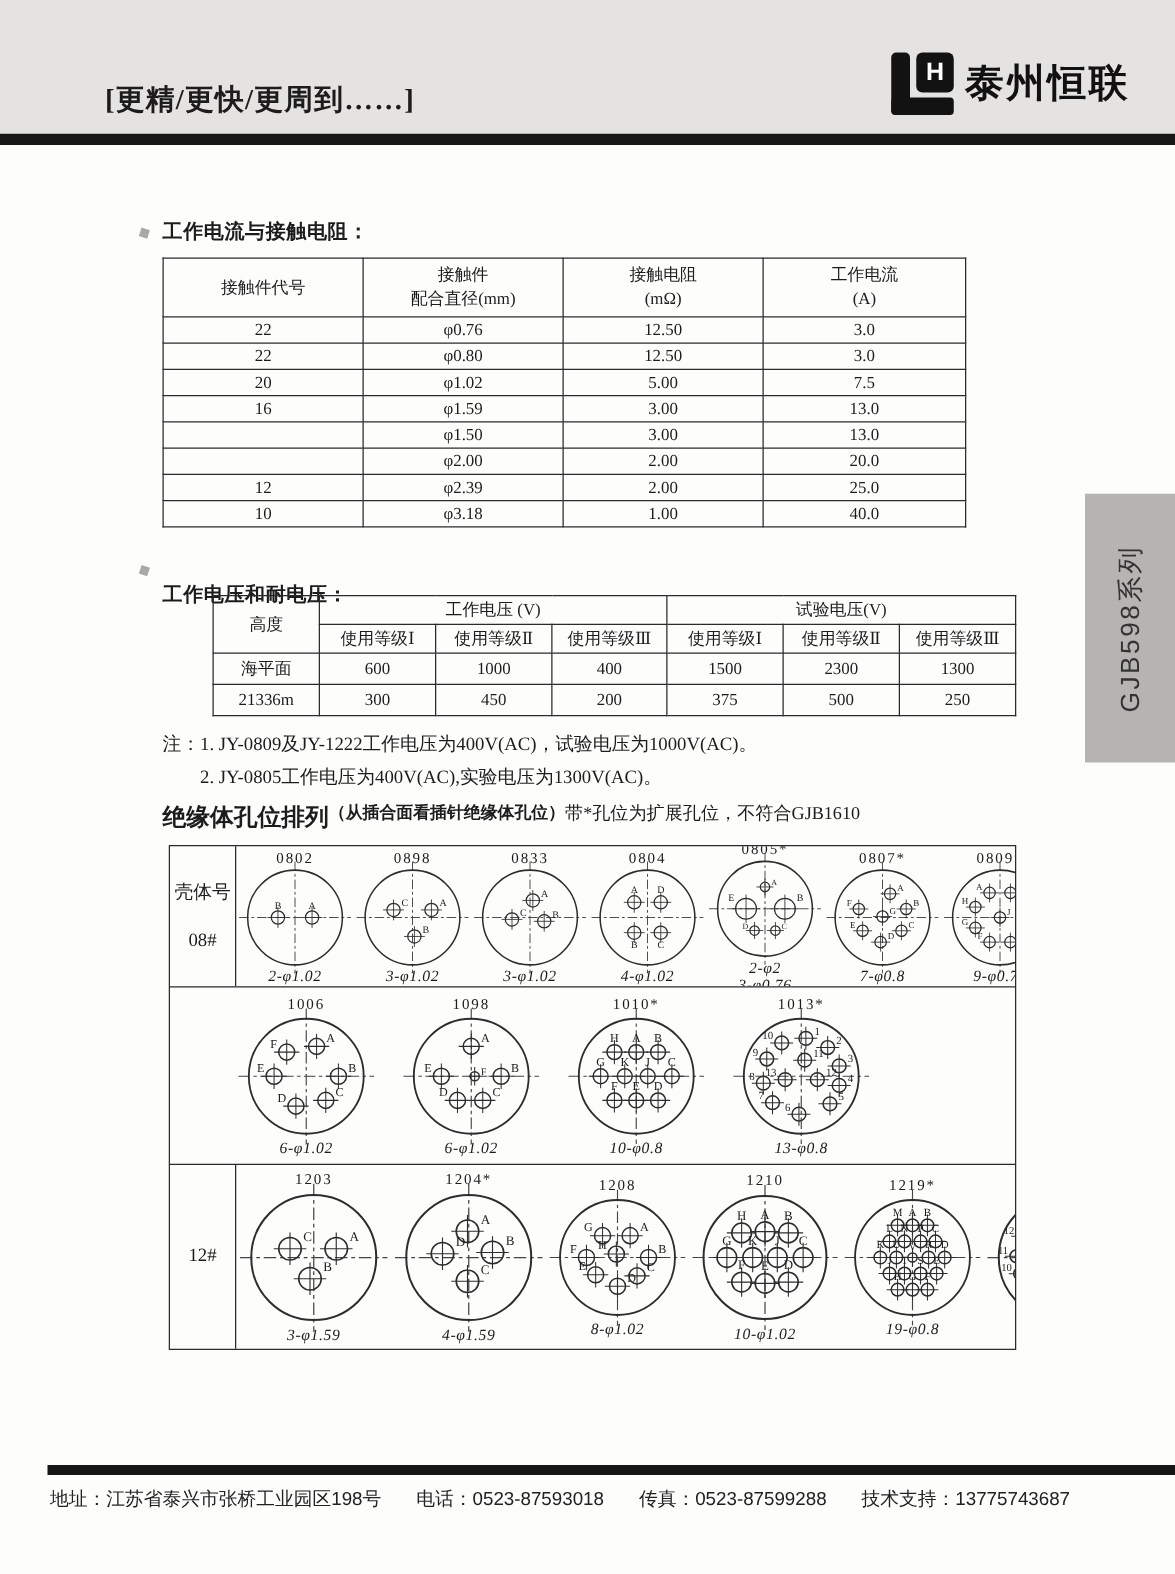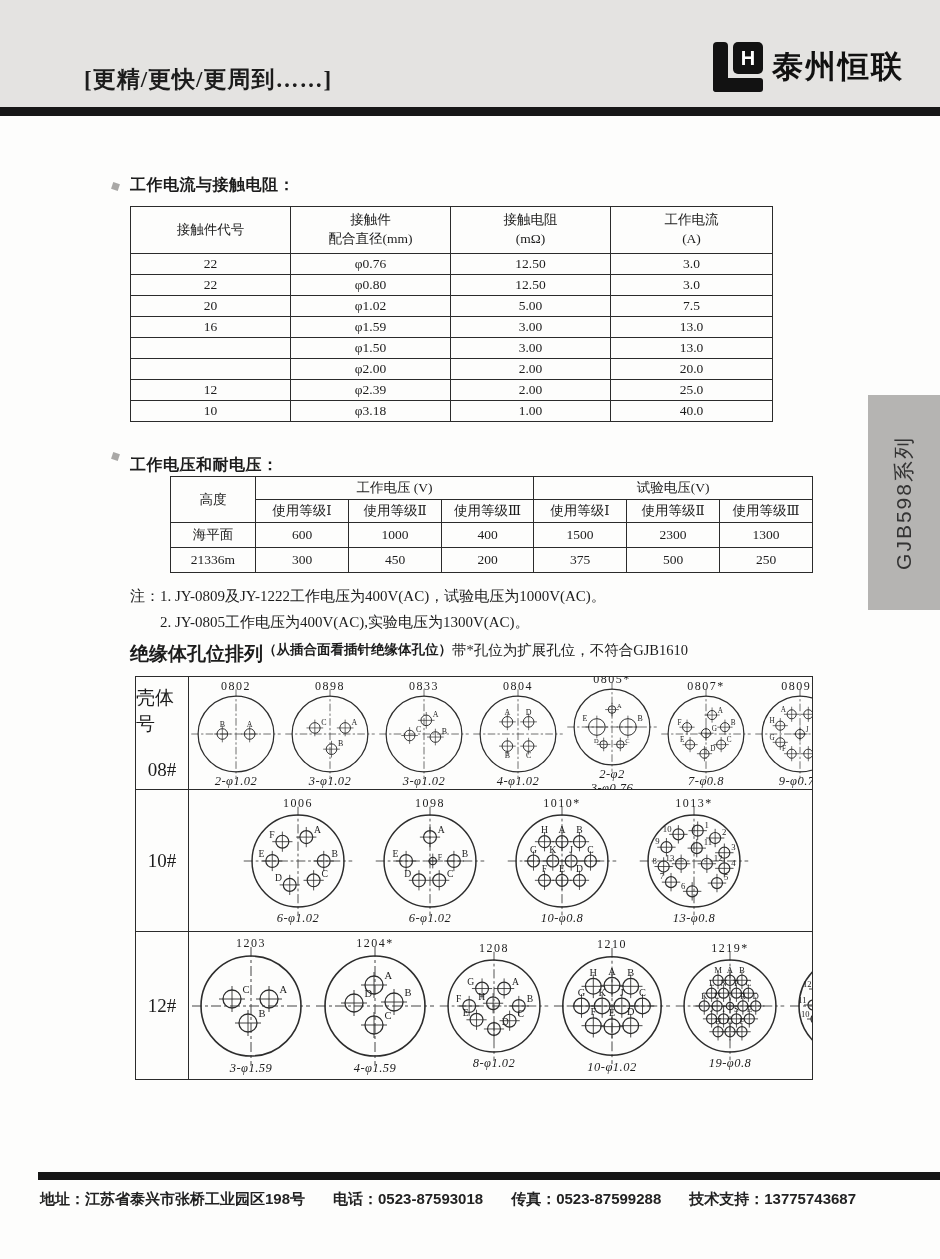--- a/index.html
+++ b/index.html
@@ -21,21 +21,21 @@
          font-family:"Liberation Sans","DejaVu Sans",sans-serif;}
   
   .side-tab{left:868px;top:395px;width:72px;height:215px;background:#b5b4b2;
             display:flex;align-items:center;justify-content:center;}
   .side-tab span{transform:rotate(-90deg);white-space:nowrap;font-size:21px;letter-spacing:2px;color:#333;
             font-family:"Liberation Sans","DejaVu Sans",sans-serif;}
   
   .marker{width:7px;height:7px;background:#a9a8a6;transform:rotate(18deg);}
   .m1{left:112px;top:183px;} .m2{left:112px;top:453px;}
   .sec-title{font-size:16px;font-weight:bold;letter-spacing:0.5px;}
-  .st1{left:130px;top:175px;} .st2{left:130px;top:455px;}
+  .st1{left:130px;top:175px;} .st2{left:130px;top:466px;}
   
   table{border-collapse:collapse;table-layout:fixed;}
   .t1{left:130px;top:206px;}
   .t2{left:130px;top:476px;padding-left:40px;}
   th,td{border:1px solid #2b2b2b;text-align:center;vertical-align:middle;
         font-size:13.5px;font-weight:normal;padding:0;}
   .t1 table{width:642px;} .t2 table{width:642px;}
   .t1 th{height:46px;} .t1 td{height:20px;}
   .t2 th{height:22px;} .t2 td{height:24px;}
   .hdr2{line-height:20px;}
@@ -46,30 +46,30 @@
   .ins-head{left:130px;top:641px;display:flex;align-items:flex-start;}
   .ins-title{font-size:19px;font-weight:bold;font-family:"Liberation Sans","DejaVu Sans",sans-serif;}
   .ins-sub{font-size:13.5px;font-weight:bold;font-family:"Liberation Sans","DejaVu Sans",sans-serif;padding-bottom:1px;}
   .ins-note{font-size:14.5px;padding-bottom:1px;}
   
   .ins-box{left:135px;top:676px;width:676px;height:402px;border:1.5px solid #2b2b2b;
            display:flex;flex-direction:column;}
   .ins-row{display:flex;}
   .ins-row + .ins-row{border-top:1px solid #2b2b2b;}
   .shell-cell{width:52px;border-right:1px solid #2b2b2b;display:flex;flex-direction:column;
-              align-items:center;justify-content:center;gap:22px;font-size:19px;flex:none;}
+              align-items:center;justify-content:center;gap:22px;font-size:15px;flex:none;}
   .conns{flex:1;display:flex;align-items:center;justify-content:space-evenly;overflow:hidden;}
   .row-10 .conns{justify-content:flex-start;padding-left:52px;gap:18px;}
   .connector{display:flex;flex-direction:column;align-items:center;}
   .conn-name{font-size:12px;letter-spacing:1.5px;}
   .connector svg{margin:-7px 0;}
   .conn-caption{font-size:12.5px;letter-spacing:0.5px;line-height:14px;text-align:center;font-style:italic;}
   
   .bot-rule{left:38px;top:1172px;width:902px;height:8px;background:#161616;}
-  .footer{left:40px;top:1190px;display:flex;gap:28px;font-size:15px;font-weight:bold;color:#222;
+  .footer{left:40px;top:1190px;display:flex;gap:28px;font-size:15px;font-weight:normal;color:#222;
           font-family:"Liberation Sans","DejaVu Sans",sans-serif;white-space:nowrap;}
 </style>
 </head>
 <body>
 
 <div class="abs top-band"></div>
 <div class="abs slogan">[更精/更快/更周到……]</div>
 <div class="abs logo">
   <div class="logo-mark">
     <div class="lm-stem"></div>
@@ -429,23 +429,20 @@
             <circle cx="0" cy="0" r="6" fill="none" stroke="#2d2d2d" stroke-width="1.3"></circle>
             <line x1="-10" y1="0" x2="10" y2="0" stroke="#2d2d2d" stroke-width="0.9"></line>
             <line x1="0" y1="-10" x2="0" y2="10" stroke="#2d2d2d" stroke-width="0.9"></line>
             <text x="7.5" y="-3" text-anchor="start" font-size="9.5" fill="#1c1c1c" font-family="&quot;Liberation Serif&quot;,&quot;DejaVu Serif&quot;,serif">J</text>
           </svg>
           <div class="conn-caption">9-φ0.76</div>
         </div>
       </div>
     </div>
     <div class="ins-row row-10" style="height: 142px;">
-      <div class="shell-cell">
-        <div>10#</div>
-      </div>
       <div class="conns">
         <div class="connector">
           <div class="conn-name">1006</div>
           <svg viewBox="-62 -62 124 124" width="114" height="114">
             <line x1="-59" y1="0" x2="59" y2="0" stroke="#444" stroke-width="1" stroke-dasharray="10 3 3 3"></line>
             <line x1="0" y1="-59" x2="0" y2="59" stroke="#444" stroke-width="1" stroke-dasharray="10 3 3 3"></line>
             <circle cx="0" cy="0" r="50" fill="none" stroke="#2d2d2d" stroke-width="1.6"></circle>
             <circle cx="-17" cy="-21" r="7" fill="none" stroke="#2d2d2d" stroke-width="1.3"></circle>
             <line x1="-28" y1="-21" x2="-6" y2="-21" stroke="#2d2d2d" stroke-width="0.9"></line>
             <line x1="-17" y1="-32" x2="-17" y2="-10" stroke="#2d2d2d" stroke-width="0.9"></line>

